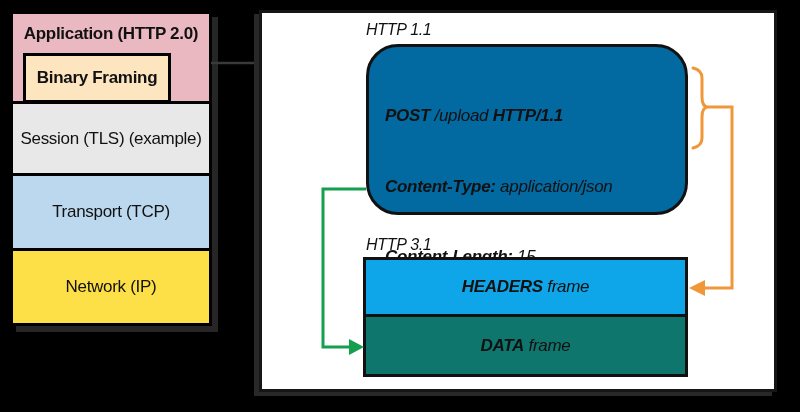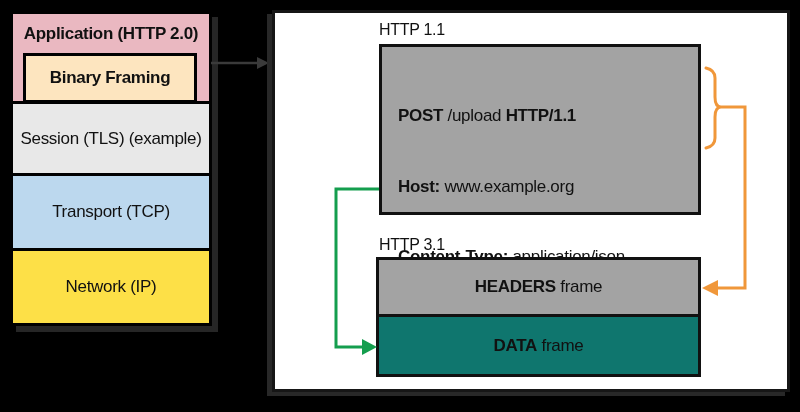--- a/index.html
+++ b/index.html
@@ -7,33 +7,33 @@
         font-family:"Liberation Sans",sans-serif;color:#111;}
 
   
   .stack{position:absolute;left:10px;top:11px;width:202px;box-shadow:6px 6px 0 #262626;}
   .layer{box-sizing:border-box;border:3px solid #000;margin-top:-3px;position:relative;
          display:flex;align-items:center;justify-content:center;text-align:center;
          font-size:17px;letter-spacing:-0.3px;}
   .layer-app{height:93px;margin-top:0;display:block;}
   .app-label{height:40px;display:flex;align-items:center;justify-content:center;
              font-weight:bold;font-size:17px;}
-  .binary{position:absolute;left:10px;top:39px;width:174px;height:50px;box-sizing:border-box;
+  .binary{position:absolute;left:10px;top:39px;width:148px;height:50px;box-sizing:border-box;
           border:3px solid #000;display:flex;align-items:center;justify-content:center;
           font-weight:bold;font-size:17px;}
   .layer-session{height:75px;}
   .layer-transport{height:78px;}
   .layer-network{height:78px;}
 
   
   .stack-arrow{position:absolute;left:205px;top:51px;width:68px;height:24px;}
 
   
-  .panel{position:absolute;left:272px;top:10px;width:518px;height:382px;background:#fff;
-         box-sizing:border-box;border:3px solid #161616;box-shadow:-5px 4px 0 #282828;}
+  .panel{position:absolute;left:259px;top:10px;width:518px;height:382px;background:#fff;
+         box-sizing:border-box;border:3px solid #161616;box-shadow:-5px 4px 0 #282828;font-style:italic;}
   .panel-label{position:absolute;font-size:16px;line-height:18px;letter-spacing:-0.3px;}
   .lbl-http11{left:104px;top:8px;}
   .lbl-http20{left:104px;top:223px;}
 
   .reqbox{position:absolute;left:104px;top:31px;width:322px;height:171px;box-sizing:border-box;
           border:3px solid #111;padding:10px 6px 0 16px;font-size:17px;line-height:23.5px;
           letter-spacing:-0.3px;white-space:pre;}
   .reqbox .blank{height:23.5px;}
 
   .frame{position:absolute;left:101px;width:325px;box-sizing:border-box;border:3px solid #111;
@@ -70,32 +70,31 @@
 
   <svg class="stack-arrow" viewBox="0 0 68 24">
     <line x1="6" y1="12" x2="53" y2="12" stroke-width="2.5" stroke="#3a3a3a"></line>
     <polygon points="64,12 52,6 52,18" fill="#3a3a3a"></polygon>
   </svg>
 
   <div class="panel">
 
     <div class="panel-label lbl-http11">HTTP 1.1</div>
 
-    <div class="reqbox" style="background-color: #a3a3a3;">
+    <div class="reqbox" style="background-color: #0369a1; border-radius: 32px;">
       <div><b>POST</b><span> /upload </span><b>HTTP/1.1</b></div>
-      <div><b>Host:</b><span> www.example.org</span></div>
       <div><b>Content-Type:</b><span> application/json</span></div>
       <div><b>Content-Length:</b><span> 15</span></div>
       <div class="blank"></div>
       
     </div>
 
     <div class="panel-label lbl-http20">HTTP 3.1</div>
 
-    <div class="frame frame-headers" style="background-color: #a3a3a3;">
+    <div class="frame frame-headers" style="background-color: #0ea5e9;">
       <b>HEADERS</b><span> frame</span>
     </div>
 
     <div class="frame frame-data" style="background-color: #0f766e;">
       <b>DATA</b><span> frame</span>
     </div>
 
     <svg class="overlay" viewBox="0 0 518 382">
       <path d="M 434,58 Q 443,60 443,68 L 443,87 Q 443,97 449,97 Q 443,97 443,107 L 443,128 Q 443,136 434,138" fill="none" stroke-width="3" stroke-linecap="round" stroke="#f0973a"></path>
       <path d="M 449,97 L 473,97 L 473,278 L 438,278" fill="none" stroke-width="3" stroke-linejoin="miter" stroke="#f0973a"></path>

